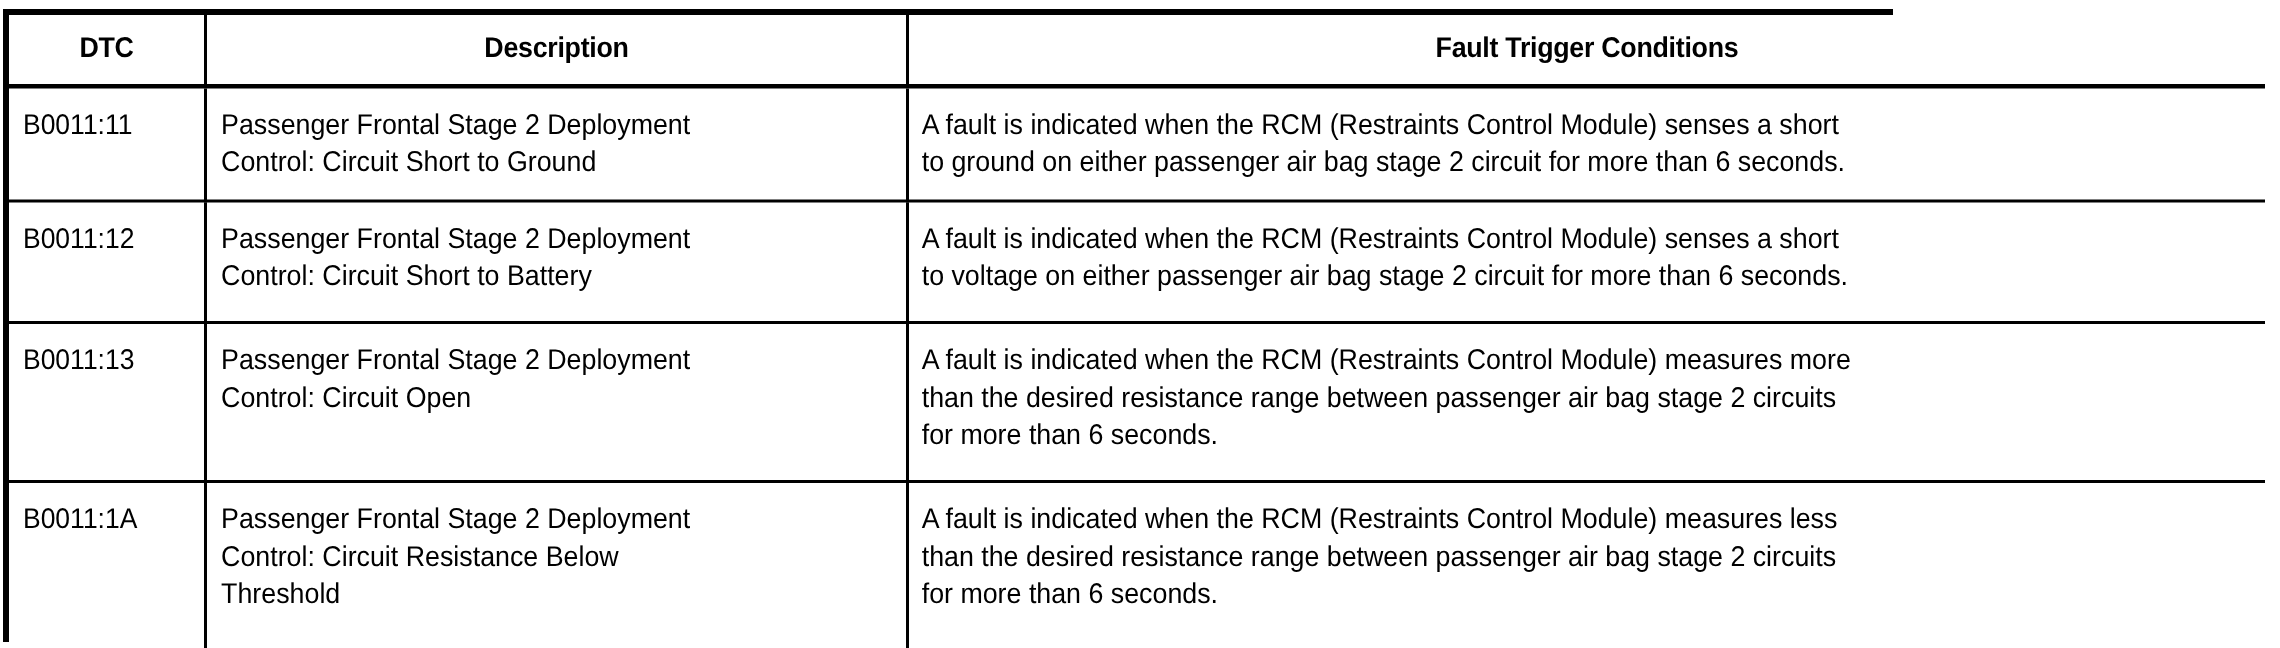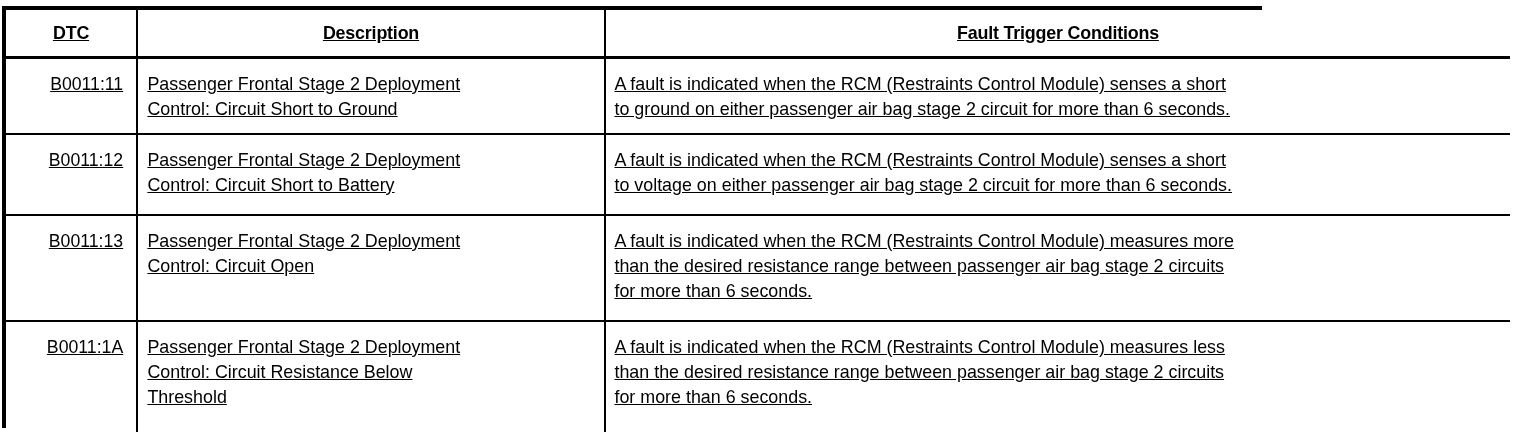--- a/index.html
+++ b/index.html
@@ -18,21 +18,20 @@
 
   #dtc-table-wrap {
     position: absolute;
     left: 2px;
     top: 6px;
     width: 1260px;
     height: 422px;
     box-sizing: border-box;
     border: 4px solid #000000;
     background: #000000;
-    text-decoration: underline;
   }
 
   table.dtc-table {
     width: 100%;
     height: 100%;
     border-collapse: collapse;
     table-layout: fixed;
     background: #ffffff;
   }
 
@@ -69,21 +68,21 @@
     line-height: 25px;
   }
   tbody tr.data-row > td:last-child {
     border-right: none;
   }
   tbody tr.data-row:last-child > td {
     border-bottom: none;
   }
 
   td.cell-dtc {
-    text-align: right;
+    text-align: left;
   }
   td.cell-dtc .cell-text {
     display: block;
     padding: 12px 4px 10px 10px;
     white-space: nowrap;
     font-size: 19px;
     transform: scaleX(0.93);
     transform-origin: left center;
   }
 

